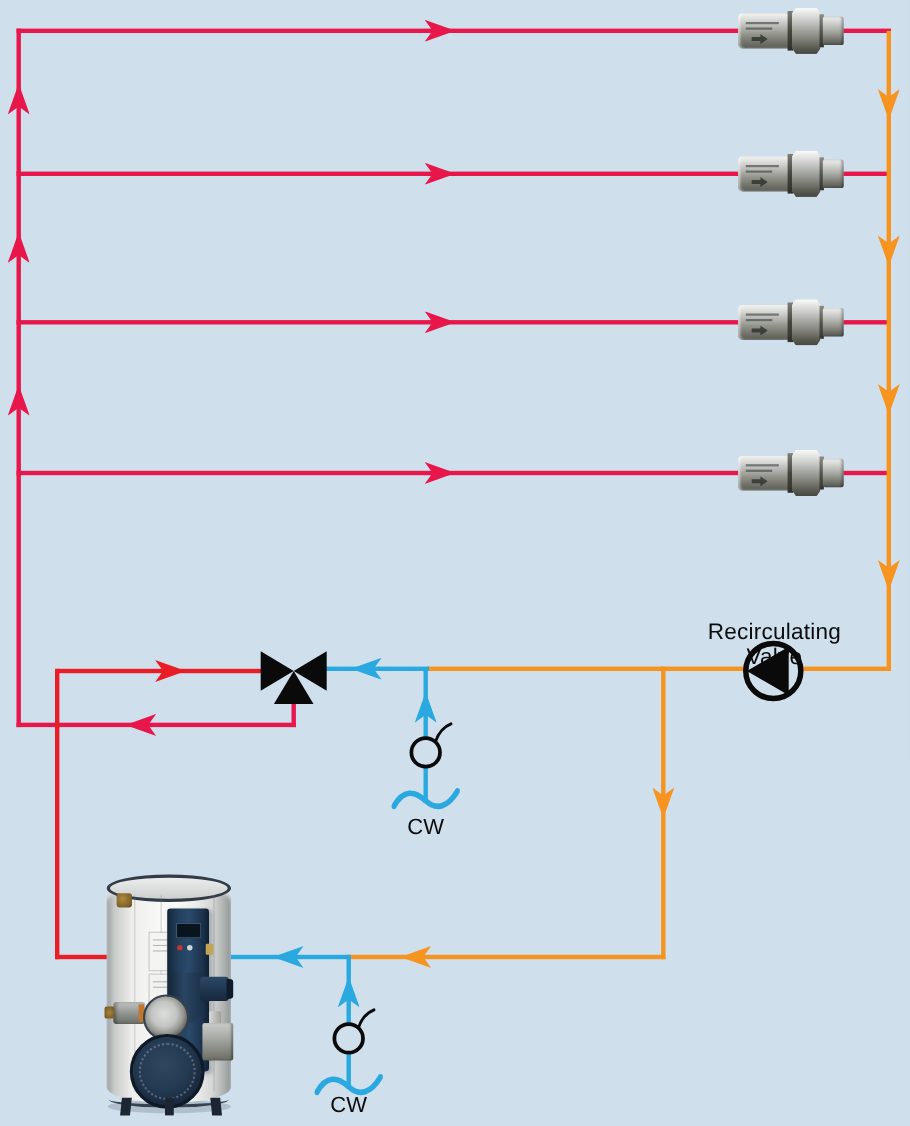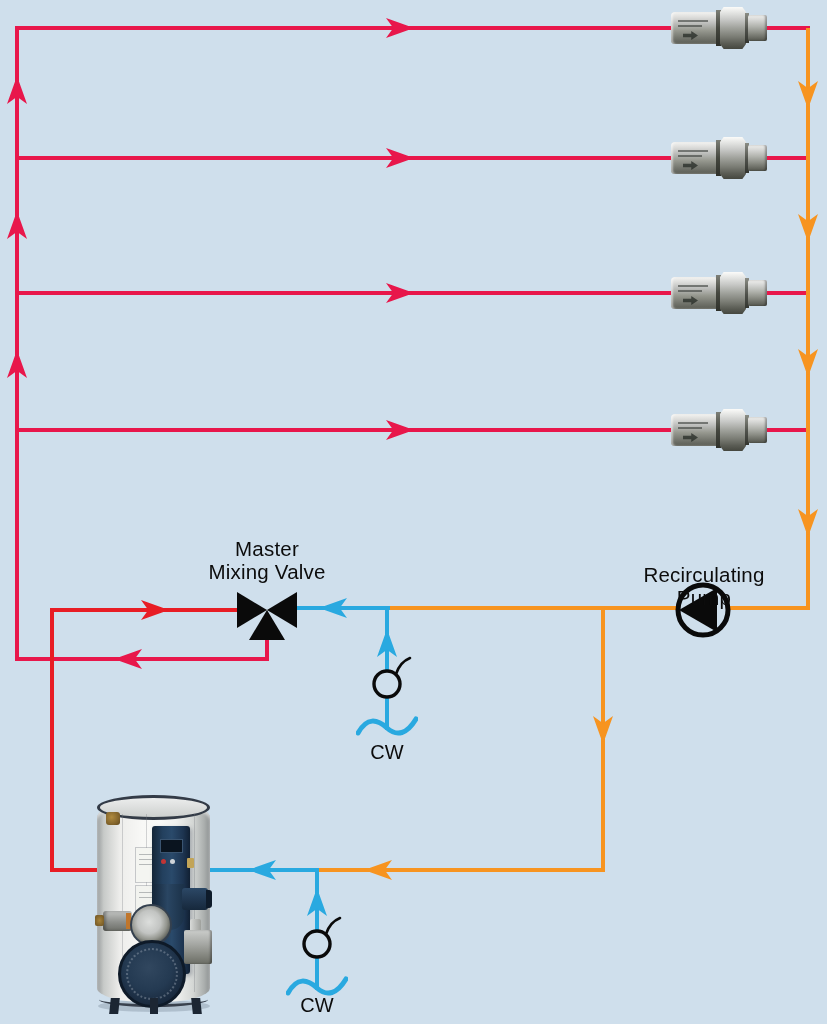--- a/index.html
+++ b/index.html
@@ -220,27 +220,23 @@
     <path d="M2 19 C 11 3, 21 5, 31 14 C 41 23, 51 20, 60 5" fill="none" style="stroke:var(--cold-water)" stroke-width="5" stroke-linecap="round"></path>
   </svg>
   <svg class="sym" style="left:295px;top:914px;" width="48" height="48" viewBox="0 0 48 48">
     <circle cx="22" cy="30" r="13" style="fill:var(--background)" stroke="var(--symbol-black)" stroke-width="3.4"></circle>
     <path d="M31 20 Q35 8 45 4" fill="none" stroke="var(--symbol-black)" stroke-width="2.6" stroke-linecap="round"></path>
   </svg>
   <svg class="sym" style="left:286px;top:974px;" width="62" height="26" viewBox="0 0 62 26">
     <path d="M2 19 C 11 3, 21 5, 31 14 C 41 23, 51 20, 60 5" fill="none" style="stroke:var(--cold-water)" stroke-width="5" stroke-linecap="round"></path>
   </svg>
 
-  <div class="lbl" style="left:267px;top:538px;">
-    <div>Master</div>
-    <div>Mixing Valve</div>
-  </div>
   <div class="lbl" style="left:704px;top:564px;">
     <div>Recirculating</div>
-    <div>Pump</div>
+    <div>Valve</div>
   </div>
   <div class="lbl lbl-cw" style="left:387px;top:741px;">CW</div>
   <div class="lbl lbl-cw" style="left:317px;top:994px;">CW</div>
 
   <div class="wh">
     <div class="wh-shadow"></div>
     <div class="wh-tank"></div>
     <div class="wh-rim"></div>
     <div class="wh-rimb"></div>
     <div class="wh-seam" style="left:32px;"></div>

